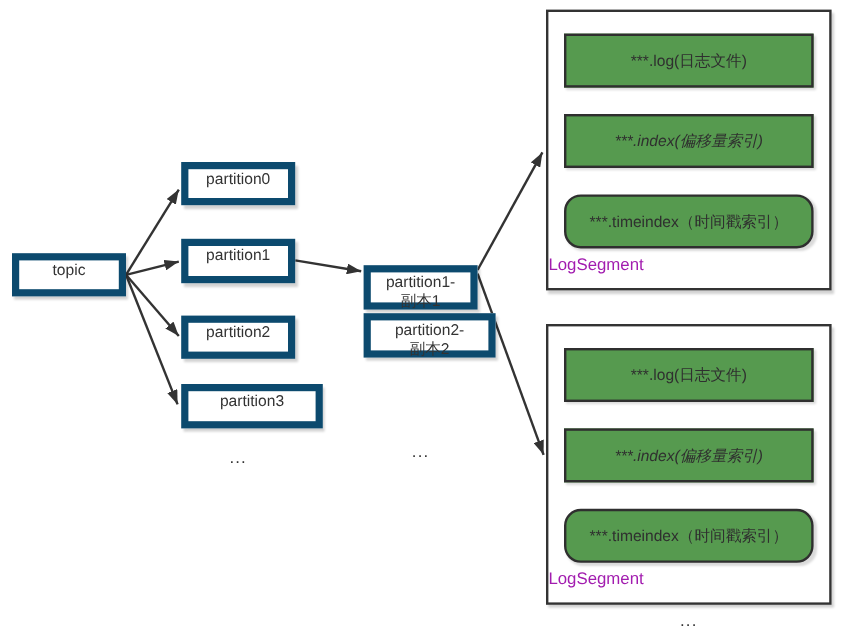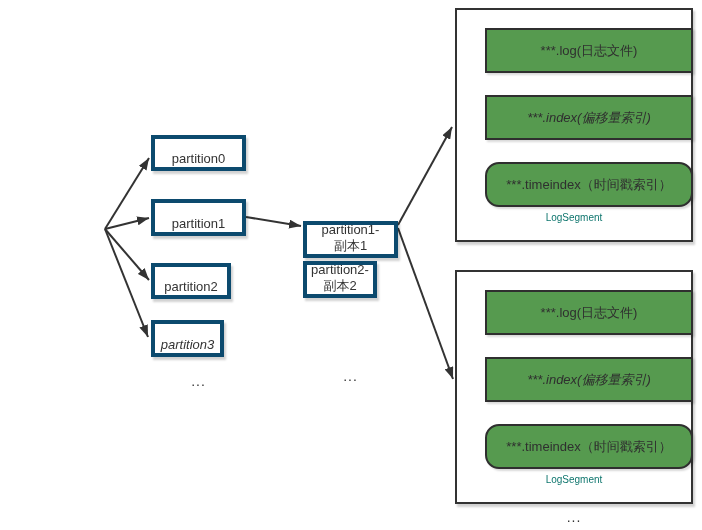--- a/index.html
+++ b/index.html
@@ -14,38 +14,38 @@
   }
   .arrows {
     position: absolute;
     left: 0; top: 0;
     width: 702px; height: 530px;
     pointer-events: none;
   }
   .node {
     position: absolute;
     background: #ffffff;
-    border: 4px solid #0c4a6e;
+    border: 6px solid #0c4a6e;
     box-sizing: border-box;
     display: flex;
     flex-direction: column;
     align-items: center;
-    justify-content: flex-end;
+    justify-content: flex-start;
     font-size: 13px;
     line-height: 1.25;
     text-align: center;
     box-shadow: 2px 3px 2px rgba(0,0,0,0.18);
   }
   .topic     { left: 10px;  top: 211px; width: 95px; height: 36px; }
   .p0        { left: 151px; top: 135px; width: 95px; height: 36px; }
   .p1        { left: 151px; top: 199px; width: 95px; height: 37px; }
-  .p2        { left: 151px; top: 263px; width: 80px; height: 36px; }
-  .p3        { left: 151px; top: 320px; width: 73px; height: 37px; font-style: italic; }
+  .p2        { left: 151px; top: 263px; width: 95px; height: 36px; }
+  .p3        { left: 151px; top: 320px; width: 118px; height: 37px; }
   .r1        { left: 303px; top: 221px; width: 95px; height: 37px; }
-  .r2        { left: 303px; top: 261px; width: 74px; height: 37px; }
+  .r2        { left: 303px; top: 261px; width: 110px; height: 37px; }
   .r3        { left: 303px; top: 319px; width: 95px; height: 37px; }
   .segment {
     position: absolute;
     width: 238px; height: 234px;
     background: #ffffff;
     border: 2px solid #333333;
     box-sizing: border-box;
     box-shadow: 2px 3px 2px rgba(0,0,0,0.18);
   }
   .seg-top    { left: 455px; top: 8px; }
@@ -58,32 +58,30 @@
     background: #569a4f;
     border: 2px solid #2f2f2f;
     box-sizing: border-box;
     display: flex;
     align-items: center;
     justify-content: center;
     font-size: 13px;
     color: #2f2f2f;
     text-align: center;
     box-shadow: 2px 2px 2px rgba(0,0,0,0.15);
-    margin-left: 15px;
   }
   .file-1 { top: 18px; }
   .file-2 { top: 85px; font-style: italic; }
   .file-3 { top: 152px; border-radius: 14px; }
   .seg-label {
     position: absolute;
     left: 0; top: 202px;
     width: 100%;
-    text-align: center;
-    font-size: 10px;
-    color: #0f766e;
+    font-size: 14px;
+    color: #a21caf;
   }
   .ellipsis {
     position: absolute;
     text-align: center;
     font-size: 14px;
     letter-spacing: 1px;
     color: #333333;
   }
   .e-partitions { left: 151px; top: 373px; width: 95px; }
   .e-replicas   { left: 303px; top: 368px; width: 95px; }
@@ -102,20 +100,23 @@
     </defs>
     <line x1="105" y1="229" x2="149" y2="158" stroke="#333333" stroke-width="2" marker-end="url(#ah)"></line>
     <line x1="105" y1="229" x2="149" y2="218" stroke="#333333" stroke-width="2" marker-end="url(#ah)"></line>
     <line x1="105" y1="229" x2="149" y2="280" stroke="#333333" stroke-width="2" marker-end="url(#ah)"></line>
     <line x1="105" y1="229" x2="148" y2="337" stroke="#333333" stroke-width="2" marker-end="url(#ah)"></line>
     <line x1="246" y1="217" x2="301" y2="226" stroke="#333333" stroke-width="2" marker-end="url(#ah)"></line>
     <line x1="398" y1="225" x2="452" y2="127" stroke="#333333" stroke-width="2" marker-end="url(#ah)"></line>
     <line x1="398" y1="228" x2="453" y2="379" stroke="#333333" stroke-width="2" marker-end="url(#ah)"></line>
   </svg>
 
+  <div class="node topic">
+    <span>topic</span>
+  </div>
 
   <div class="node p0">
     <span>partition0</span>
   </div>
   <div class="node p1">
     <span>partition1</span>
   </div>
   <div class="node p2">
     <span>partition2</span>
   </div>

